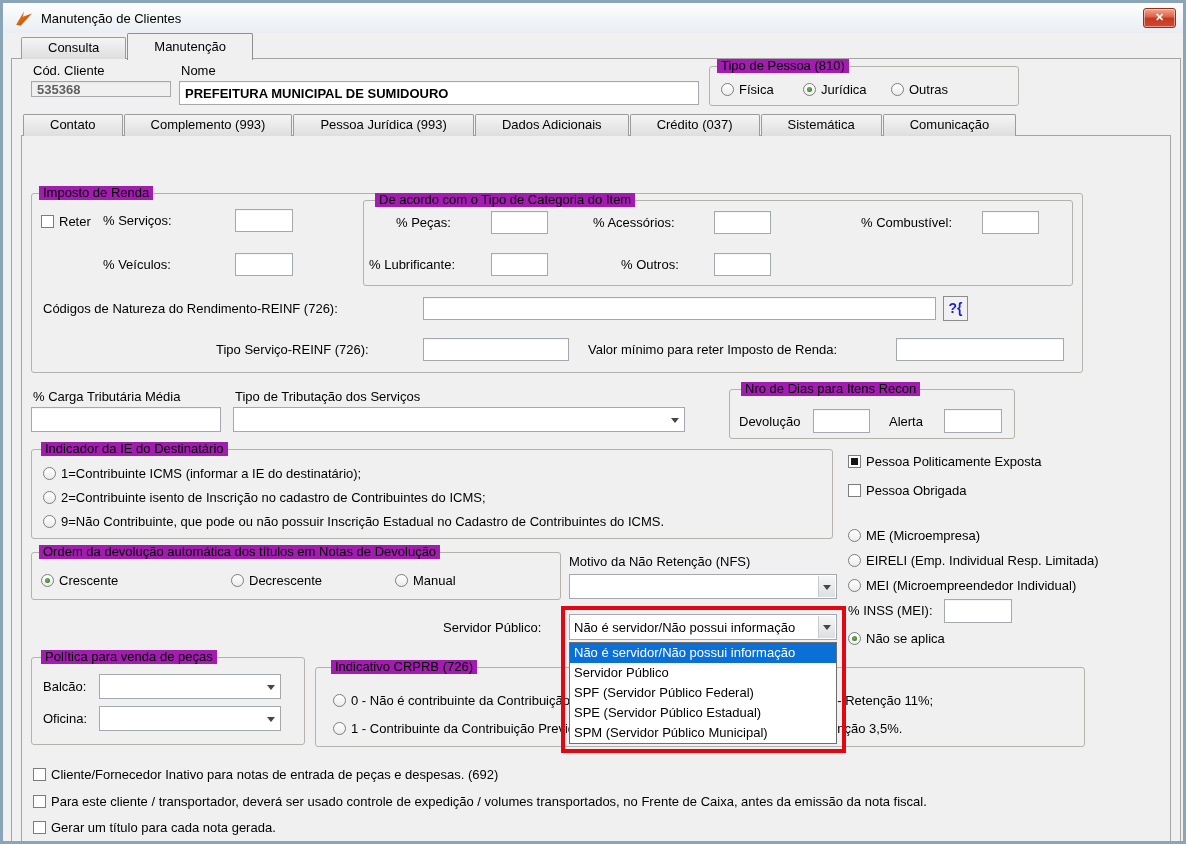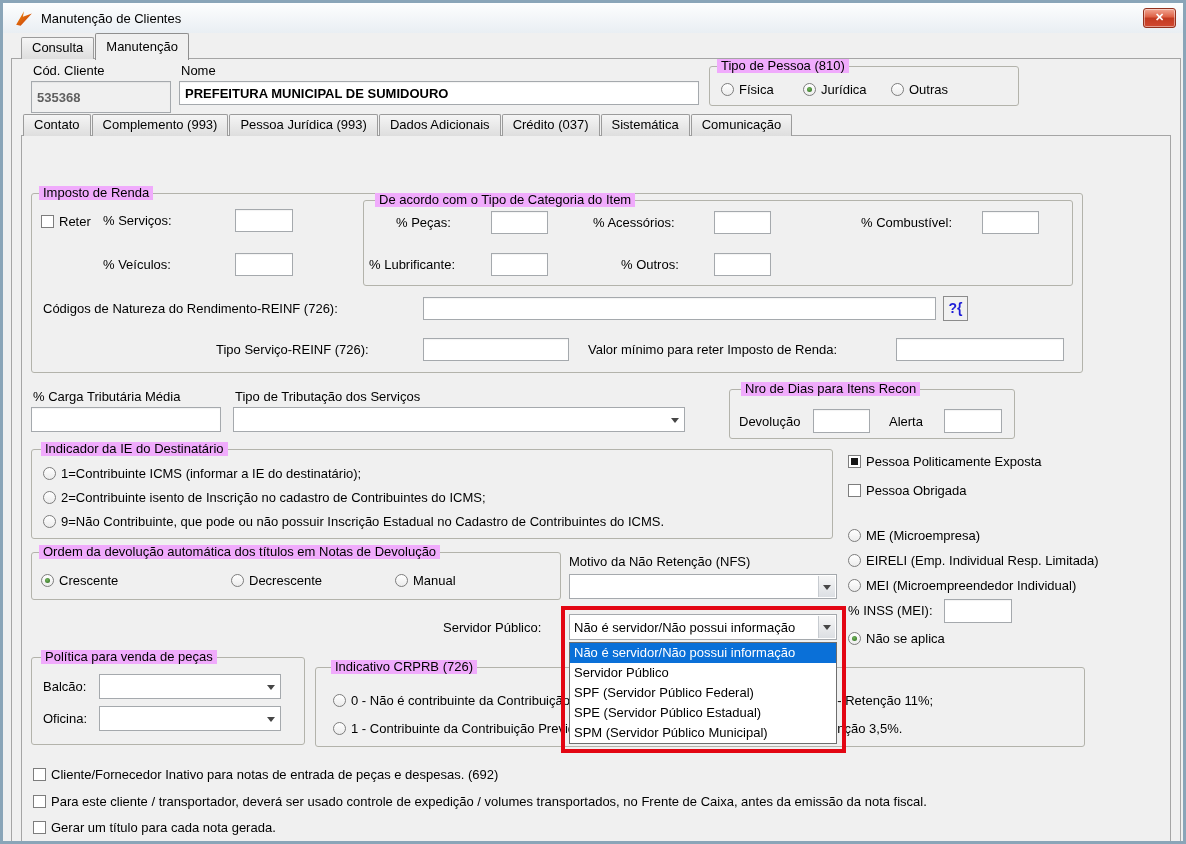--- a/index.html
+++ b/index.html
@@ -15,35 +15,35 @@
   .title { position:absolute; left:38px; top:8px; white-space:nowrap; }
   .close {
     position:absolute; left:1140px; top:5px; width:33px; height:20px;
     border:1px solid #93301c; border-radius:3px; color:#fff; text-align:center;
     line-height:17px; font-size:11px; font-weight:bold;
     background:linear-gradient(#f2a793 0%, #dd5f43 45%, #c23a20 50%, #d14830 100%);
     box-shadow:inset 0 0 0 1px rgba(255,255,255,.45); cursor:pointer;
   }
   .tabs { position:absolute; display:flex; align-items:flex-end; z-index:4; }
   .tab {
-    height:22px; line-height:20px; padding:0 10px; white-space:nowrap;
+    height:22px; line-height:20px; padding:0 26px; white-space:nowrap;
     border:1px solid #9b9b9b; border-bottom:none; border-radius:2px 2px 0 0;
     background:linear-gradient(#f5f5f5,#dedede); margin-right:1px; cursor:pointer;text-align:center;
   }
   .tab.on { height:27px; line-height:25px; background:#f0f0f0; z-index:5;
     margin-bottom:-1px; border-color:#8f8f8f; }
   .pnl { position:absolute; background:#f0f0f0; border:1px solid #a5a5a5; }
   .l { position:absolute; white-space:nowrap; line-height:15px; }
   .r { text-align:left; }
   .tb { position:absolute; border:1px solid #a5a9ad; background:#fff;
     font:inherit; padding:0 5px; box-shadow:inset 0 1px 1px rgba(0,0,0,.05); }
   .tb.gray { background:#f0f0f0; color:#606060; font-weight:bold; }
   .tb.b { font-weight:bold; }
   .gbx { position:absolute; border:1px solid #b3b3ab; border-radius:3px; }
-  .lg { position:absolute; background:#f0abfc; padding:0 4px; white-space:nowrap;
+  .lg { position:absolute; background:#a21caf; padding:0 4px; white-space:nowrap;
     z-index:3; line-height:14px; }
   .opt { position:absolute; display:flex; align-items:center; gap:5px;
     white-space:nowrap; height:16px; cursor:default; }
   .rb { width:13px; height:13px; border:1px solid #7d7d7d; border-radius:50%;
     background:linear-gradient(#fff,#ececec); flex:none; position:relative; }
   .rb.on::after { content:""; position:absolute; inset:3px; border-radius:50%;
     background:radial-gradient(circle at 42% 38%, #74b85e, #2a641a); }
   .ck { width:13px; height:13px; border:1px solid #7d7d7d; background:#fff;
     flex:none; position:relative; }
   .ck.fill::after { content:""; position:absolute; inset:2px; background:#161616; }
@@ -85,21 +85,21 @@
     </div>
   </div>
 
   <div class="tabs" style="left:18px;top:29px;height:27px;">
     <div class="tab">Consulta</div>
     <div class="tab on">Manutenção</div>
   </div>
   <div class="pnl" style="left:8px;top:55px;width:1170px;height:789px;"></div>
 
   <span class="l" style="left:30px;top:60px;">Cód. Cliente</span>
-  <input class="tb gray" style="left: 28px; top: 78px; width: 140px; height: 32px;" value="535368">
+  <input class="tb gray" style="left: 28px; top: 78px; width: 140px; height: 16px;" value="535368">
   <span class="l" style="left:178px;top:60px;">Nome</span>
   <input class="tb b" style="left: 176px; top: 78px; width: 520px; height: 24px;" value="PREFEITURA MUNICIPAL DE SUMIDOURO">
 
   <div class="gbx" style="left:706px;top:63px;width:310px;height:40px;"></div>
   <span class="lg" style="left:714px;top:56px;">Tipo de Pessoa (810)</span>
   <div class="opt" style="left:718px;top:78px;">
     <span class="rb"></span>
     <span>Física</span>
   </div>
   <div class="opt" style="left:800px;top:78px;">

